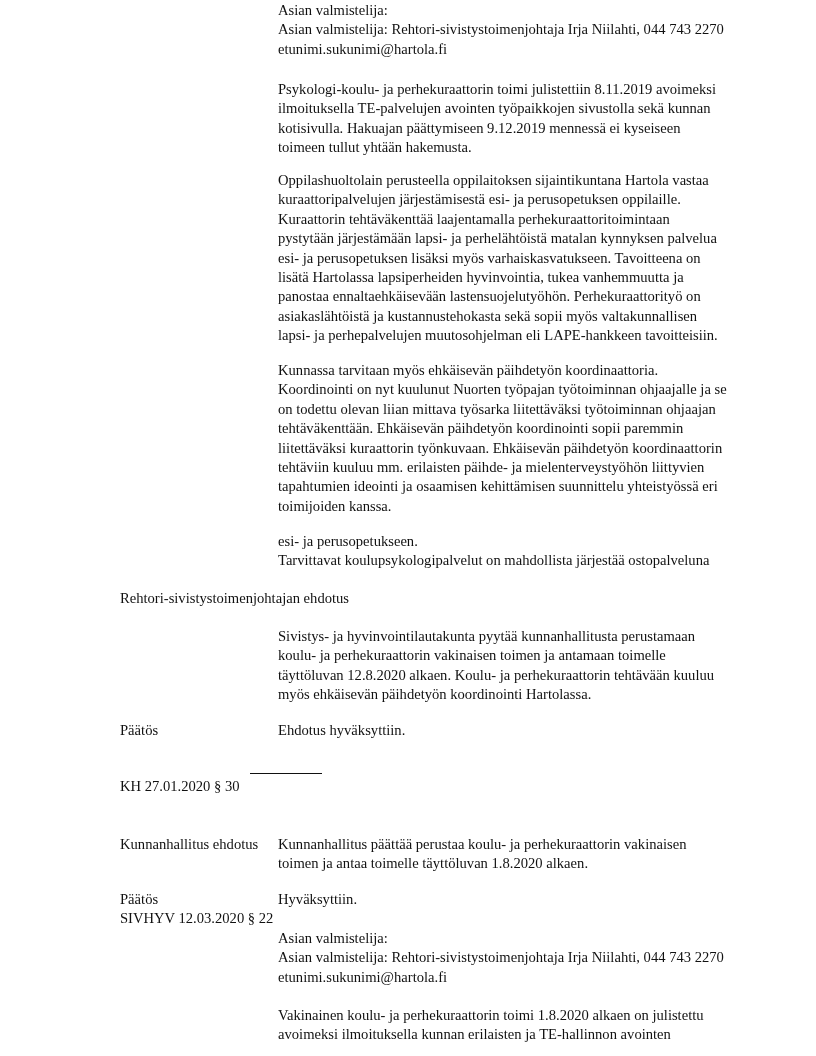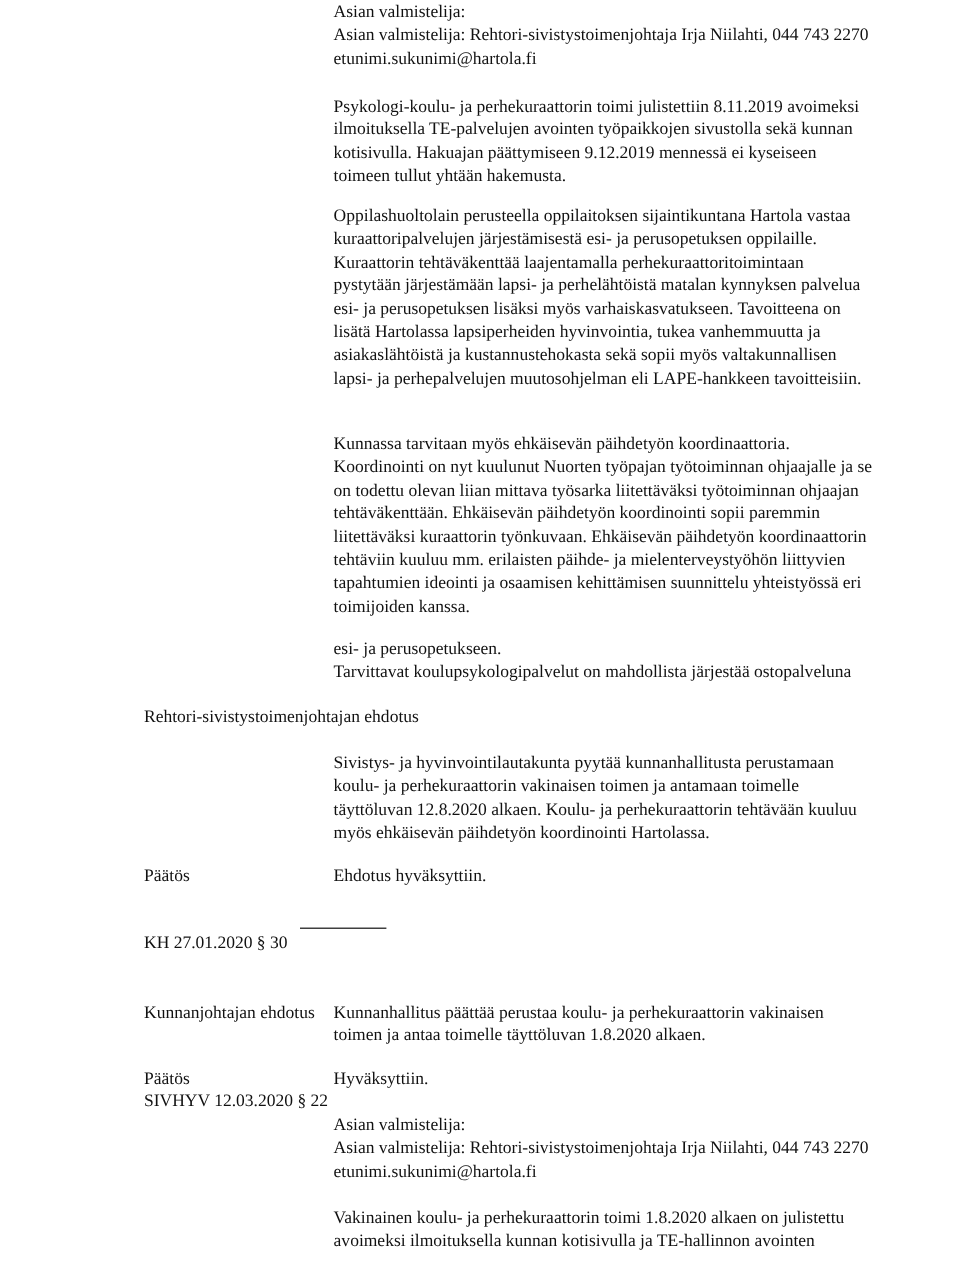--- a/index.html
+++ b/index.html
@@ -27,20 +27,21 @@
   <span class="line">toimeen tullut yhtään hakemusta.</span>
 </div>
 
 <div class="blk r" style="top:171px">
   <span class="line">Oppilashuoltolain perusteella oppilaitoksen sijaintikuntana Hartola vastaa</span>
   <span class="line">kuraattoripalvelujen järjestämisestä esi- ja perusopetuksen oppilaille.</span>
   <span class="line">Kuraattorin tehtäväkenttää laajentamalla perhekuraattoritoimintaan</span>
   <span class="line">pystytään järjestämään lapsi- ja perhelähtöistä matalan kynnyksen palvelua</span>
   <span class="line">esi- ja perusopetuksen lisäksi myös varhaiskasvatukseen. Tavoitteena on</span>
   <span class="line">lisätä Hartolassa lapsiperheiden hyvinvointia, tukea vanhemmuutta ja</span>
+  <span class="line">panostaa ennaltaehkäisevään lastensuojelutyöhön. Perhekuraattorityö on</span>
   <span class="line">asiakaslähtöistä ja kustannustehokasta  sekä sopii myös valtakunnallisen</span>
   <span class="line">lapsi- ja perhepalvelujen muutosohjelman eli LAPE-hankkeen tavoitteisiin.</span>
 </div>
 
 <div class="blk r" style="top:361px">
   <span class="line">Kunnassa tarvitaan myös ehkäisevän päihdetyön koordinaattoria.</span>
   <span class="line">Koordinointi on nyt kuulunut Nuorten työpajan työtoiminnan ohjaajalle ja se</span>
   <span class="line">on todettu olevan liian mittava työsarka liitettäväksi työtoiminnan ohjaajan</span>
   <span class="line">tehtäväkenttään. Ehkäisevän päihdetyön koordinointi sopii paremmin</span>
   <span class="line">liitettäväksi kuraattorin työnkuvaan. Ehkäisevän päihdetyön koordinaattorin</span>
@@ -63,32 +64,32 @@
   <span class="line">myös ehkäisevän päihdetyön koordinointi Hartolassa.</span>
 </div>
 
 <div class="blk l" style="top:721px">Päätös</div>
 <div class="blk r" style="top:721px">Ehdotus hyväksyttiin.</div>
 
 <div class="rule"></div>
 
 <div class="blk l" style="top:777px">KH 27.01.2020 § 30</div>
 
-<div class="blk l" style="top:835px">Kunnanjohtajan ehdotus</div>
+<div class="blk l" style="top:835px">Kunnanhallitus ehdotus</div>
 <div class="blk r" style="top:835px">
   <span class="line">Kunnanhallitus päättää perustaa koulu- ja perhekuraattorin vakinaisen</span>
   <span class="line">toimen ja antaa toimelle täyttöluvan 1.8.2020 alkaen.</span>
 </div>
 
 <div class="blk l" style="top:890px">Päätös</div>
 <div class="blk r" style="top:890px">Hyväksyttiin.</div>
 <div class="blk l" style="top:909px">SIVHYV 12.03.2020 § 22</div>
 
 <div class="blk r" style="top:929px">
   <span class="line">Asian valmistelija:</span>
   <span class="line">Asian valmistelija: Rehtori-sivistystoimenjohtaja Irja Niilahti, 044 743 2270</span>
   <span class="line">etunimi.sukunimi@hartola.fi</span>
 </div>
 
 <div class="blk r" style="top:1006px">
   <span class="line">Vakinainen koulu- ja perhekuraattorin toimi 1.8.2020 alkaen on julistettu</span>
-  <span class="line">avoimeksi ilmoituksella kunnan kotisivulla ja TE-hallinnon avointen</span>
+  <span class="line">avoimeksi ilmoituksella kunnan erilaisten ja TE-hallinnon avointen</span>
 </div>
 
 </body></html>

